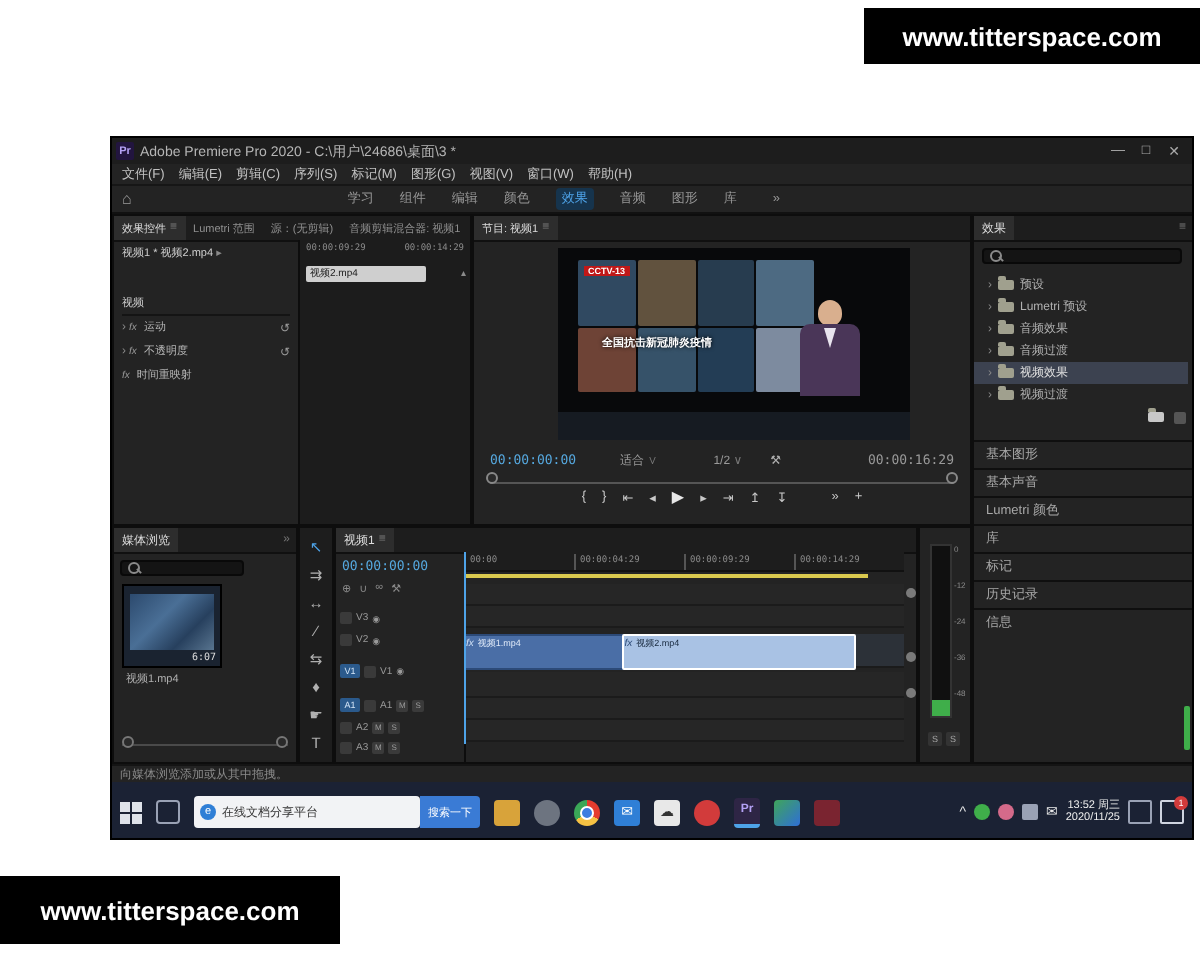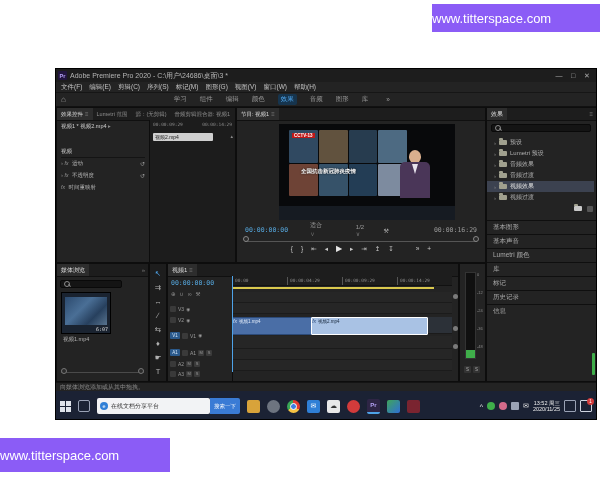--- a/index.html
+++ b/index.html
@@ -2,21 +2,21 @@
 <html><head>
 <meta charset="utf-8">
 <style>
   html,body{margin:0;padding:0;}
   body{width:600px;height:480px;background:#fff;position:relative;overflow:hidden;
        font-family:"Liberation Sans", sans-serif;-webkit-font-smoothing:antialiased;}
   .abs{position:absolute;box-sizing:border-box;}
   .mono{font-family:"DejaVu Sans Mono", monospace;}
 
   
-  .wm{background:#8b5cf6;color:#fff;font-weight:normal;font-size:13px;display:flex;align-items:center;justify-content:flex-start;}
+  .wm{background:#000000;color:#fff;font-weight:bold;font-size:13px;display:flex;align-items:center;justify-content:center;}
 
   
   .app{left:55px;top:68px;width:542px;height:352px;background:#232323;border:1px solid #000;position:absolute;box-sizing:border-box;overflow:hidden;}
   .titlebar{left:0;top:0;width:100%;height:13px;background:#1d1d1d;display:flex;align-items:center;color:#b5b5b5;font-size:7px;padding:0 2px;}
   .prbadge{width:9px;height:9px;background:#22153f;color:#b4a1f5;font-size:5.5px;font-weight:bold;display:flex;align-items:center;justify-content:center;border-radius:1px;margin-right:3px;}
   .winctl{margin-left:auto;display:flex;}
   .winctl span{width:14px;text-align:center;color:#aaa;font-size:7px;cursor:default;}
   .menubar{left:0;top:13px;width:100%;height:11px;background:#232323;border-bottom:1px solid #161616;display:flex;align-items:center;gap:7px;padding-left:5px;font-size:6.5px;color:#c2c2c2;}
   .wsbar{left:0;top:24px;width:100%;height:14px;background:#232323;border-bottom:1px solid #111;display:flex;align-items:center;font-size:6.5px;color:#969696;}
   .wsbar .home{margin:0 8px 0 5px;color:#9a9a9a;font-size:8px;}
@@ -232,21 +232,21 @@
 
       <div class="tcrow">
         <span class="mono" style="color:#56a9e0;margin-left:8px;font-size:6.5px;">00:00:00:00</span>
         <span style="margin-left:22px;">
           <span>适合</span> <span class="menuglyph">∨</span>
         </span>
         <span style="margin-left:28px;">
           <span>1/2</span> <span class="menuglyph">∨</span>
         </span>
         <span style="margin-left:14px;color:#b0b0b0;">⚒</span>
-        <span class="mono" style="margin-left:auto;margin-right:8px;font-size:6.5px;color:#9a9a9a;padding-left:45px;">00:00:16:29</span>
+        <span class="mono" style="margin-left:auto;margin-right:8px;font-size:6.5px;color:#9a9a9a;">00:00:16:29</span>
       </div>
 
       <div class="scrub">
         <span class="knob" style="left:-2px;"></span>
         <span class="knob" style="right:-2px;"></span>
       </div>
 
       <div class="transport">
         <span>{</span>
         <span>}</span>

